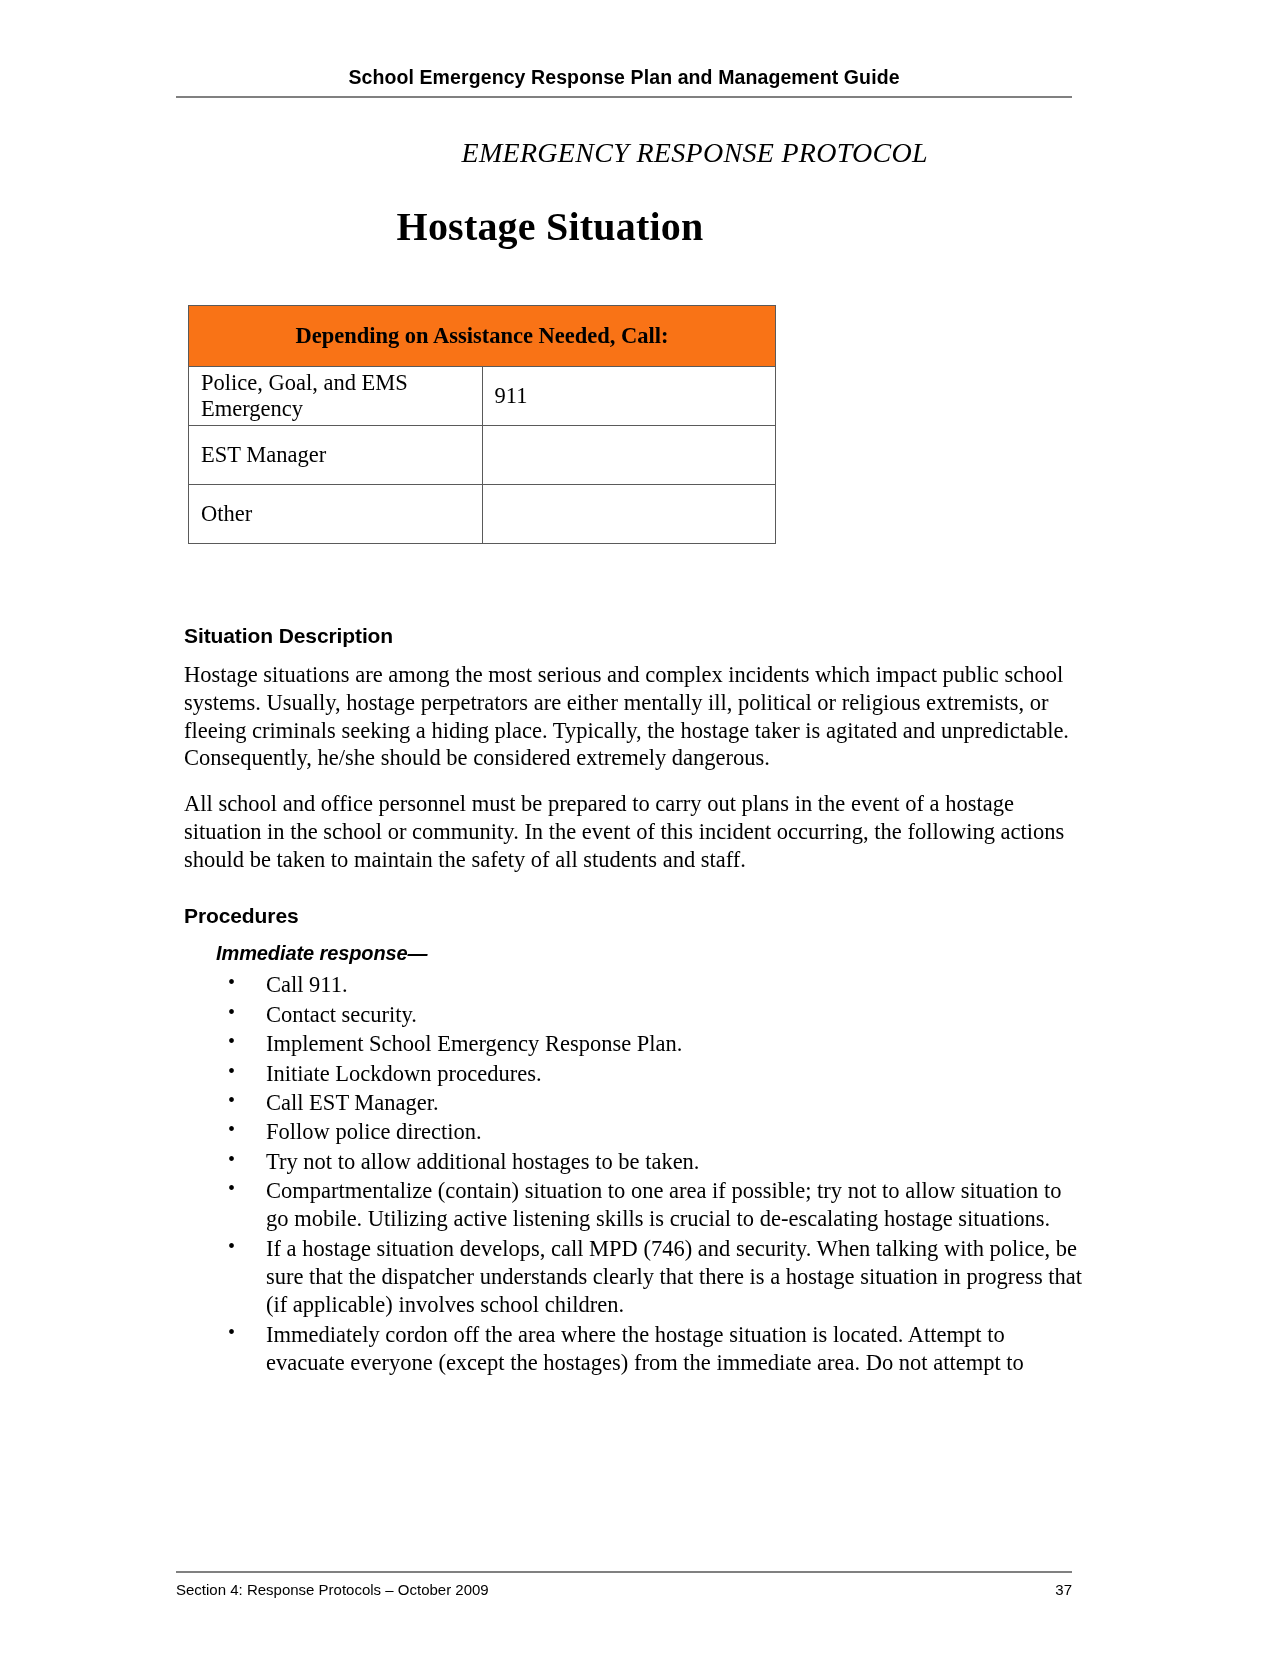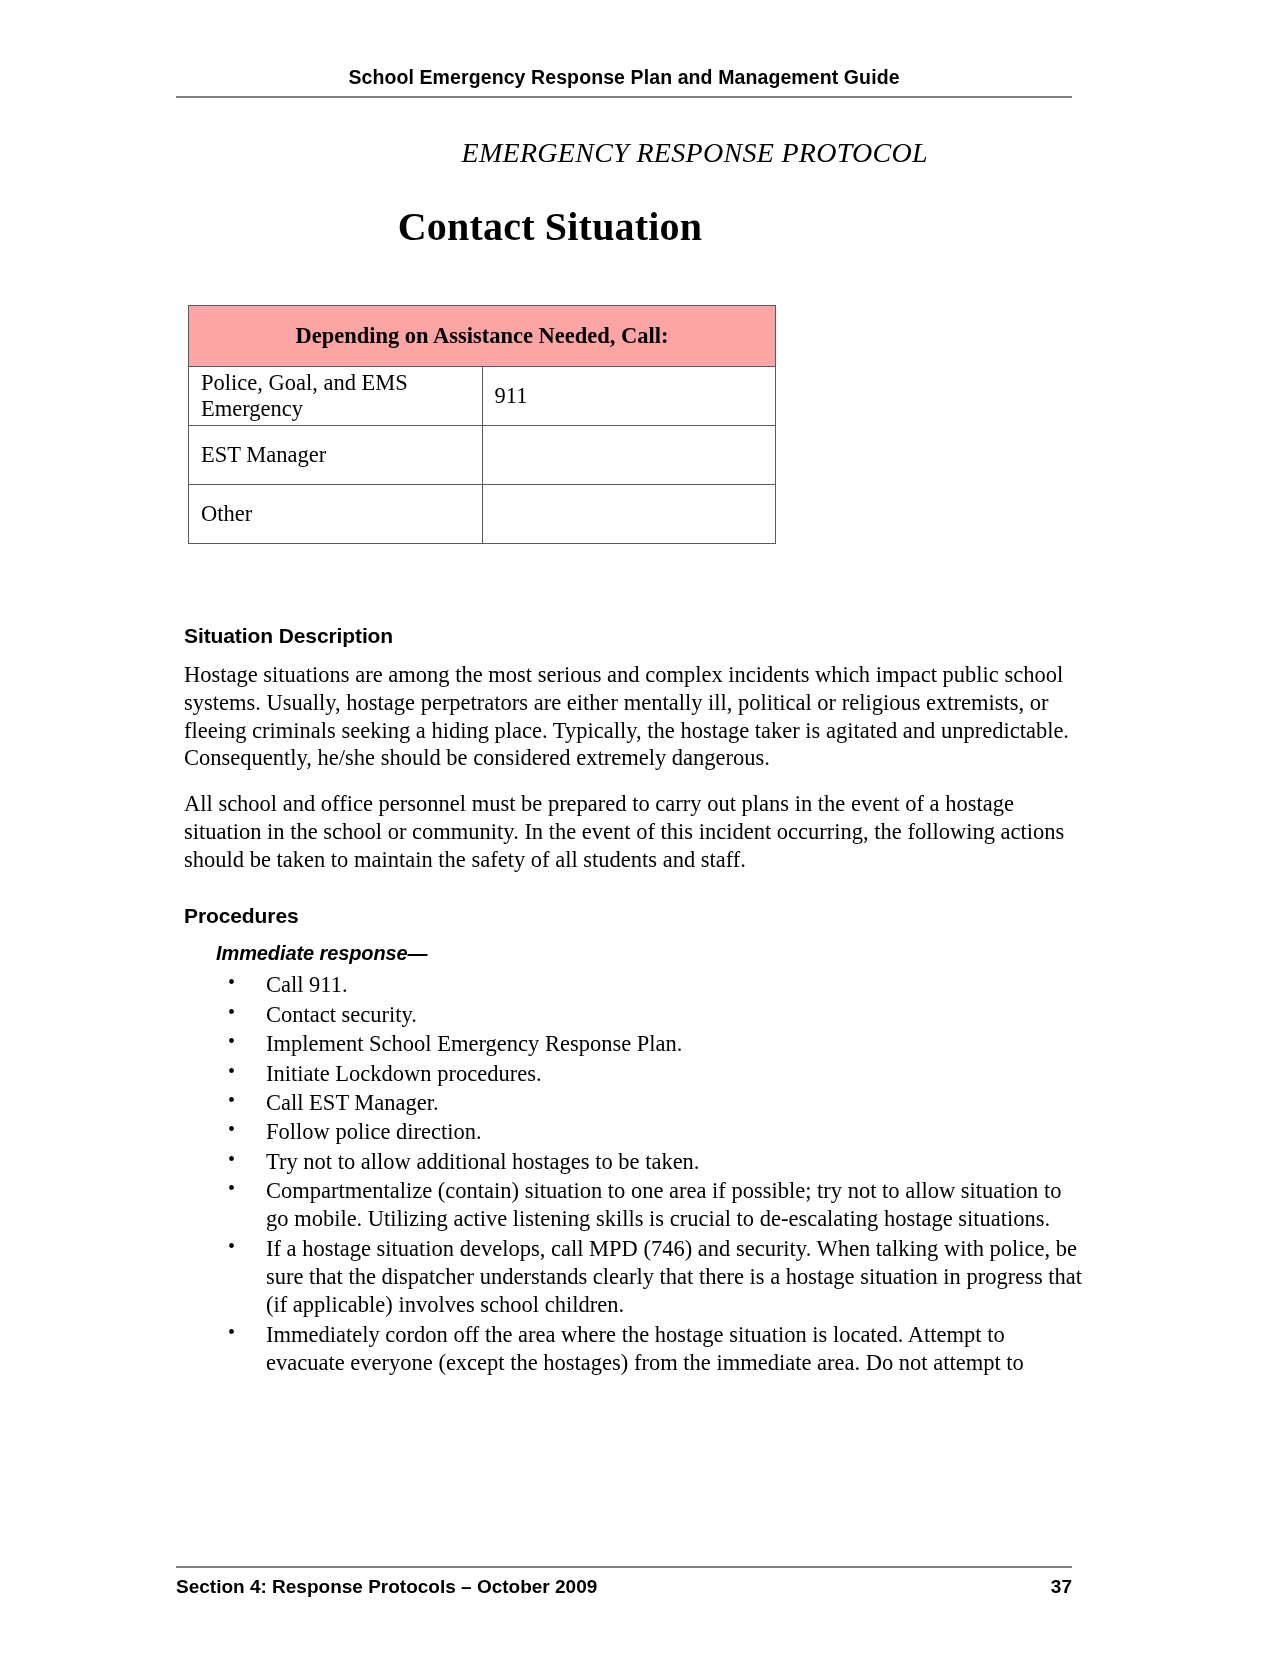--- a/index.html
+++ b/index.html
@@ -74,21 +74,21 @@
     width: 588px;
     border-collapse: collapse;
     table-layout: fixed;
   }
   .contact-table td, .contact-table th {
     border: 1.4px solid #5a5a5a;
     padding: 0;
     vertical-align: middle;
   }
   .contact-table th.table-head {
-    background: #fca5a5;
+    background: #f97316;
     text-align: center;
     font-weight: bold;
     font-size: 22.5px;
     height: 60px;
     padding: 0 8px;
   }
   .contact-table td.label-cell {
     width: 388px;
     height: 58px;
     font-size: 22.5px;
@@ -166,37 +166,37 @@
   .footer-rule {
     border-top: 2.5px solid #808080;
     width: 100%;
     margin-bottom: 8px;
   }
   .footer-row {
     display: flex;
     justify-content: space-between;
     align-items: baseline;
     font-family: "Liberation Sans", "DejaVu Sans", sans-serif;
-    font-weight: bold;
-    font-size: 19px;
+    font-weight: normal;
+    font-size: 15px;
   }
 </style>
 </head>
 <body>
 
 <div class="page">
 
   <div class="header-zone">
     <div class="header-title">School Emergency Response Plan and Management Guide</div>
     <div class="header-rule"></div>
   </div>
 
   <div class="protocol-label">EMERGENCY RESPONSE PROTOCOL</div>
 
-  <div class="doc-title"><span class="inner">Contact Situation</span></div>
+  <div class="doc-title"><span class="inner">Hostage Situation</span></div>
 
   <table class="contact-table">
     <thead>
       <tr>
         <th class="table-head" colspan="2">Depending on Assistance Needed, Call:</th>
       </tr>
     </thead>
     <tbody>
       <tr>
         <td class="label-cell">Police, Goal, and EMS Emergency</td>

